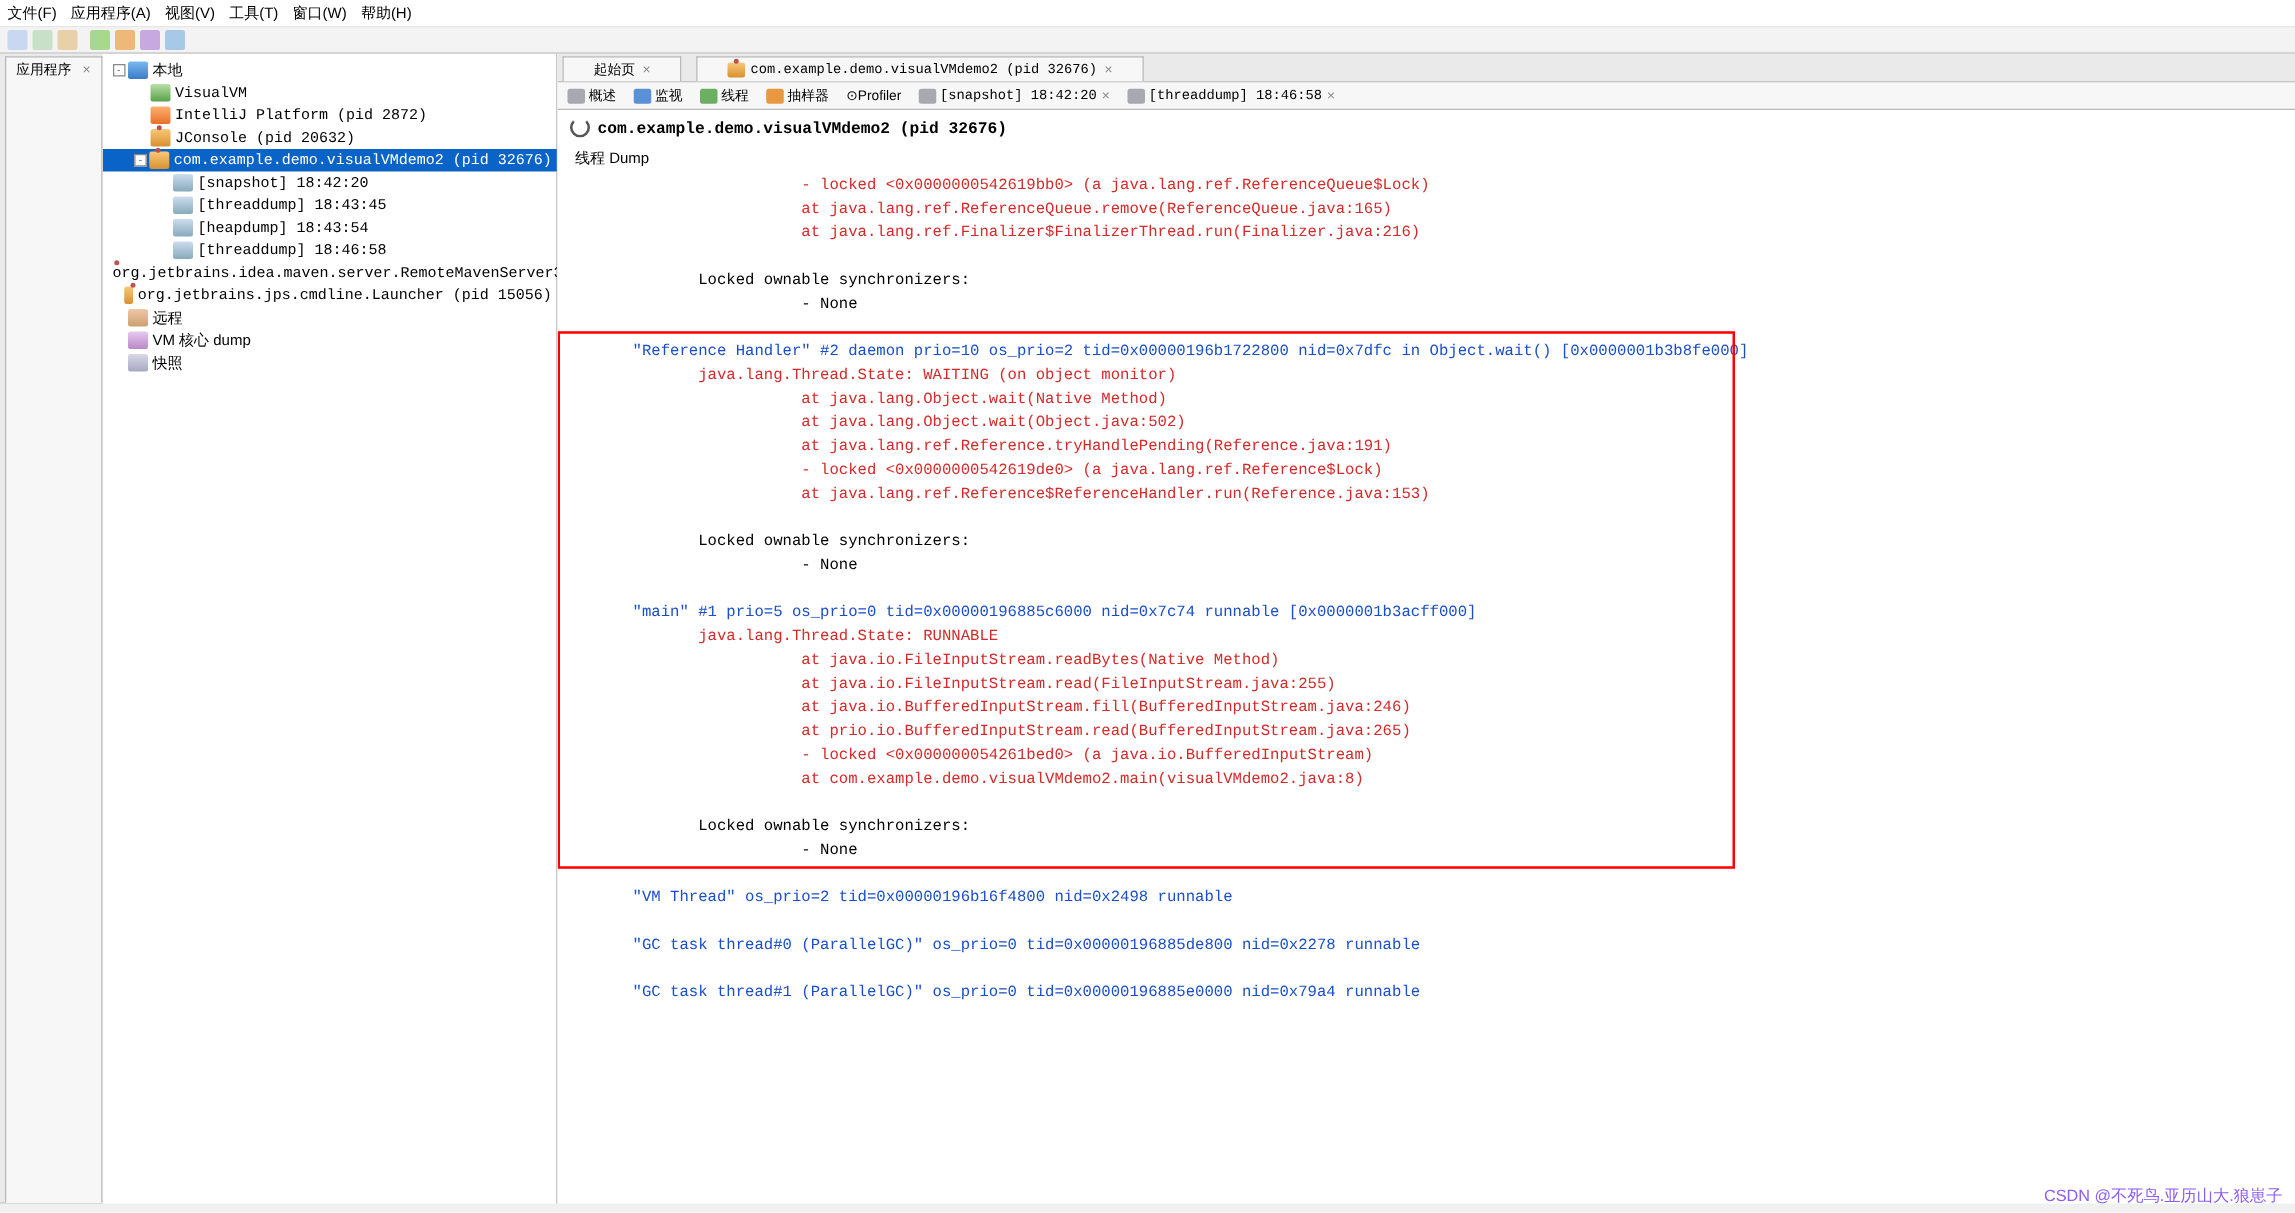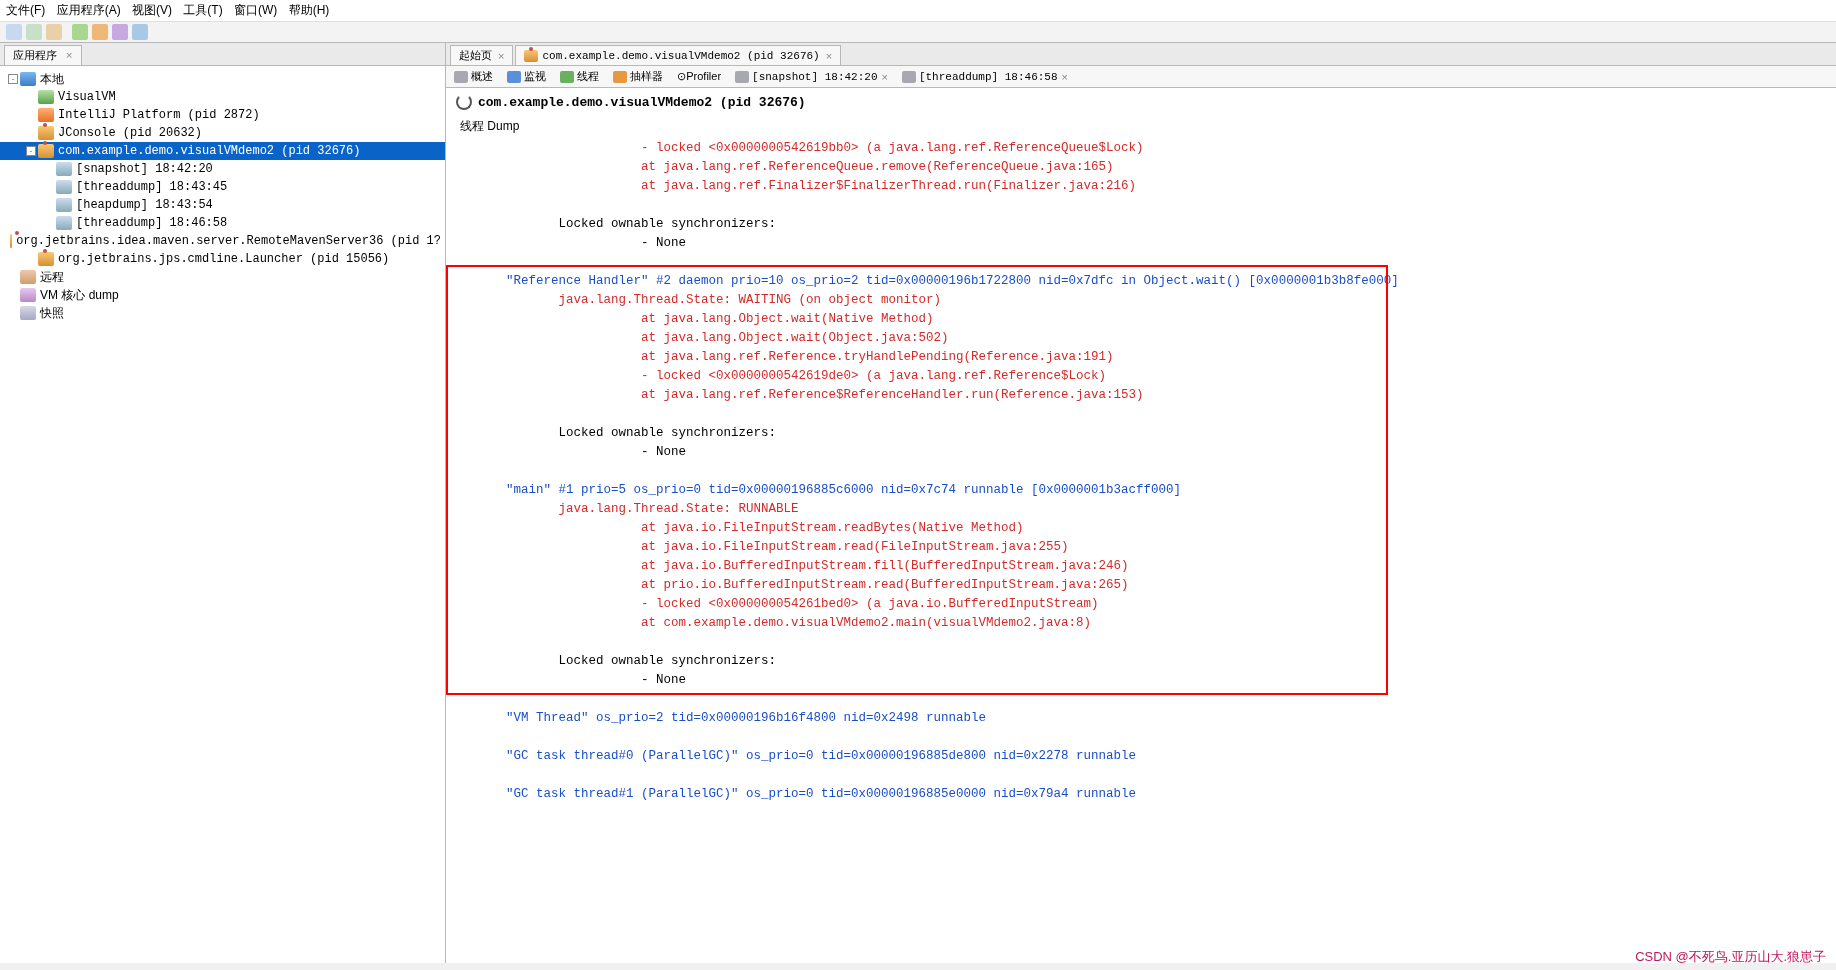--- a/index.html
+++ b/index.html
@@ -2,49 +2,49 @@
 <html><head>
 <meta charset="utf-8">
 <style>
 * { box-sizing: border-box; margin: 0; padding: 0; }
 body { font-family: "Microsoft YaHei", "SimSun", Arial, sans-serif; font-size: 12px; background: #f0f0f0; color: #000; }
 .menubar { background: #fff; padding: 2px 6px; border-bottom: 1px solid #e0e0e0; }
 .menubar span { margin-right: 8px; cursor: default; }
 .toolbar { background: #f3f3f3; border-bottom: 1px solid #b8b8b8; padding: 2px 6px; display: flex; align-items: center; }
 .toolbar .tb-icon { width: 16px; height: 16px; margin-right: 4px; display: inline-block; border-radius: 2px; }
 .main { display: flex; height: calc(100vh - 50px); }
-.sidebar { width: 446px; border-right: 1px solid #b8b8b8; background: #fff; display: flex; flex-direction: column; overflow: hidden; }
+.sidebar { width: 446px; border-right: 1px solid #b8b8b8; background: #fff; display: flex; flex-direction: row; overflow: hidden; }
 .side-tabhdr { background: #eaeaea; border-bottom: 1px solid #b8b8b8; padding: 2px 0 0 4px; display: flex; }
 .side-tab { background: #f7f7f7; border: 1px solid #b8b8b8; border-bottom: none; padding: 2px 8px; font-size: 11px; position: relative; }
 .side-tab .x { margin-left: 6px; color: #888; }
 .tree { flex: 1; overflow: auto; padding: 4px 0; font-size: 12px; line-height: 18px; }
 .tree-row { display: flex; align-items: center; padding: 0 4px; white-space: nowrap; }
 .tree-row .icon { width: 16px; height: 14px; margin-right: 4px; display: inline-block; }
 .tree-row .exp { width: 10px; height: 10px; border: 1px solid #888; display: inline-flex; align-items: center; justify-content: center; font-size: 8px; line-height: 8px; margin-right: 2px; color: #555; background: #fff; }
 .tree-row .space { display: inline-block; }
 .tree-row.sel { background: #0a64c8; color: #fff; }
 .content { flex: 1; display: flex; flex-direction: column; background: #fff; overflow: hidden; }
 .tabstrip { background: #eaeaea; border-bottom: 1px solid #b8b8b8; padding: 2px 0 0 4px; display: flex; }
-.etab { background: #f7f7f7; border: 1px solid #b8b8b8; border-bottom: none; padding: 2px 8px; display: flex; align-items: center; font-size: 11px; margin-right: 2px; }
+.etab { background: #f7f7f7; border: 1px solid #b8b8b8; border-bottom: none; padding: 2px 24px; display: flex; align-items: center; font-size: 11px; margin-right: 12px; }
 .etab .ic { width: 14px; height: 12px; margin-right: 4px; display: inline-block; }
 .etab .x { margin-left: 6px; color: #888; }
 .subtabs { background: #f7f7f7; border-bottom: 1px solid #b8b8b8; padding: 2px 6px; display: flex; align-items: center; flex-wrap: wrap; }
 .subtab { display: flex; align-items: center; margin-right: 10px; padding: 1px 2px; font-size: 11px; }
 .subtab .ic { width: 14px; height: 12px; margin-right: 3px; display: inline-block; }
 .subtab .x { margin-left: 4px; color: #888; font-size: 11px; }
 .title-row { padding: 6px 10px; display: flex; align-items: center; font-size: 13px; font-weight: bold; font-family: "Courier New", monospace; }
 .title-row .ic { width: 16px; height: 16px; margin-right: 6px; border: 2px solid #555; border-radius: 50%; border-top-color: transparent; }
 .dump-hdr { padding: 2px 10px 4px 14px; font-size: 12px; }
 .dump { flex: 1; overflow: auto; font-family: "SimSun","Courier New", monospace; font-size: 12.5px; line-height: 19px; padding: 0 0 20px 0; position: relative; }
 .dump-line { white-space: pre; padding-left: 60px; }
 .blue { color: #1a4ec8; }
 .red { color: #d42a2a; }
 .black { color: #000; }
 .hl-box { position: absolute; border: 2px solid #f00; pointer-events: none; }
-.watermark { position: fixed; bottom: 4px; right: 10px; color: #be185d; font-size: 13px; }
+.watermark { position: fixed; bottom: 4px; right: 10px; color: #8b5cf6; font-size: 13px; }
 
 .ic-host{background:linear-gradient(#7ab8ee,#3a7cc8);border-radius:2px;}
 .ic-visual{background:linear-gradient(#b8e0a8,#5aa048);border-radius:2px;}
 .ic-intelli{background:linear-gradient(#ffb070,#e87028);border-radius:2px;}
 .ic-java{background:linear-gradient(#f8c878,#d89030);border-radius:2px;position:relative;}
 .ic-java::after{content:"";position:absolute;top:-3px;left:5px;width:4px;height:4px;background:#c0504d;border-radius:50%;}
 .ic-snap{background:linear-gradient(#cde,#8ab);border-radius:2px;}
 .ic-remote{background:linear-gradient(#f0c8a8,#caa070);border-radius:2px;}
 .ic-core{background:linear-gradient(#e8c8f0,#b888c8);border-radius:2px;}
 .ic-snapshot{background:linear-gradient(#d8d8e8,#a8a8c0);border-radius:2px;}

